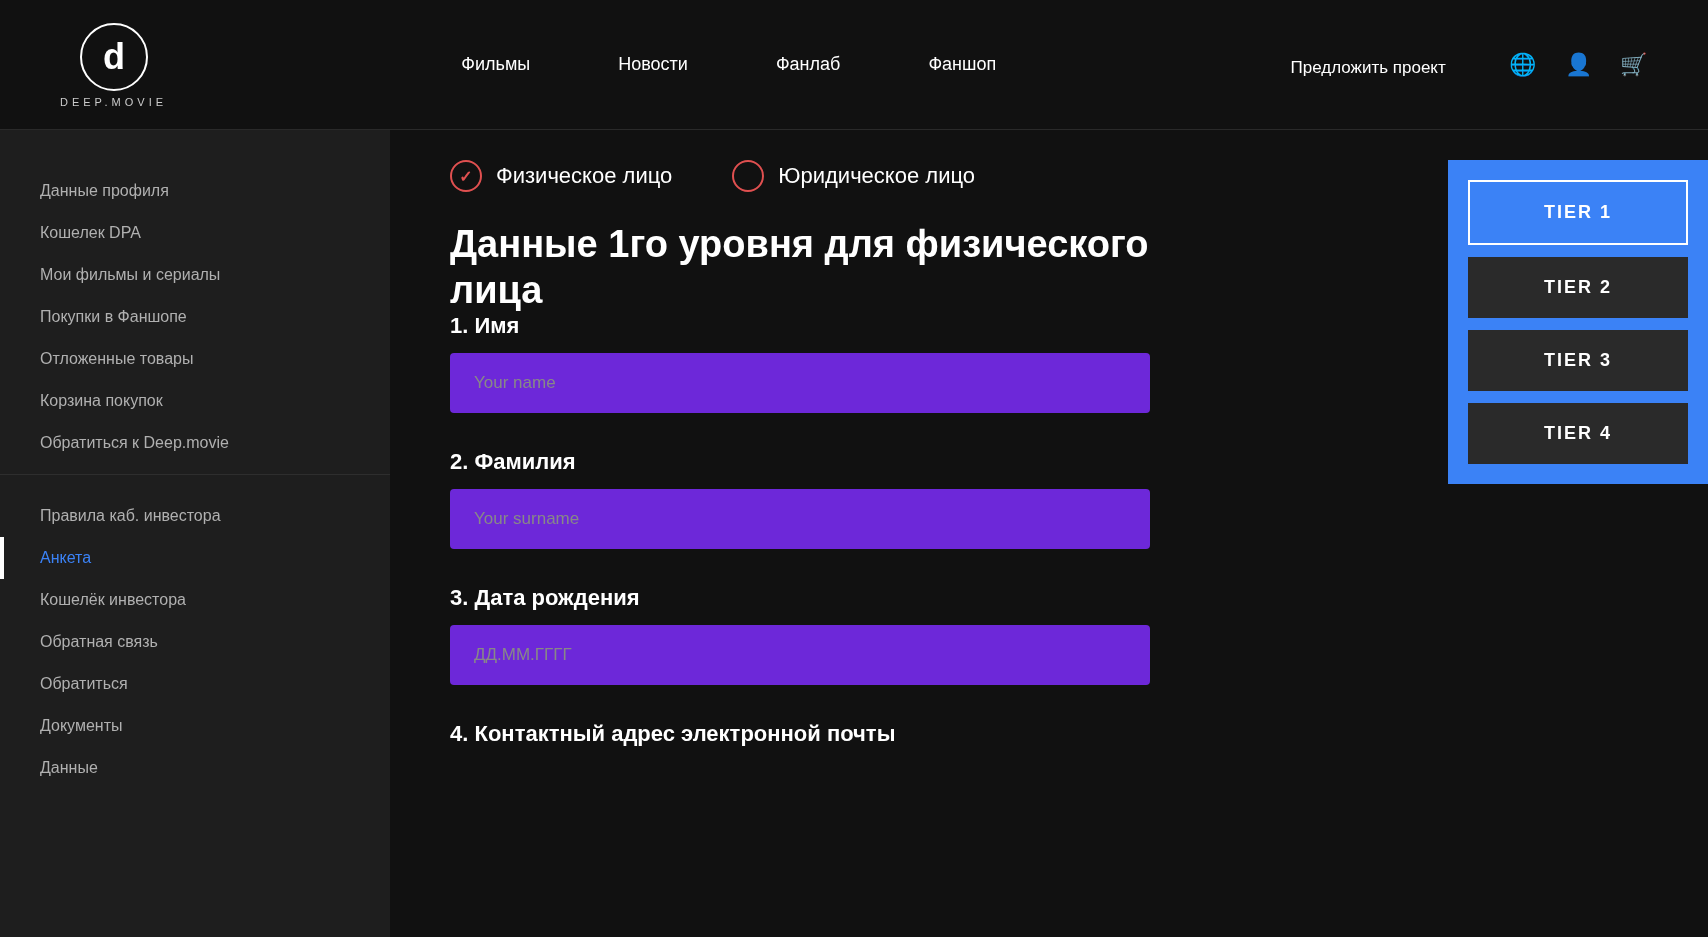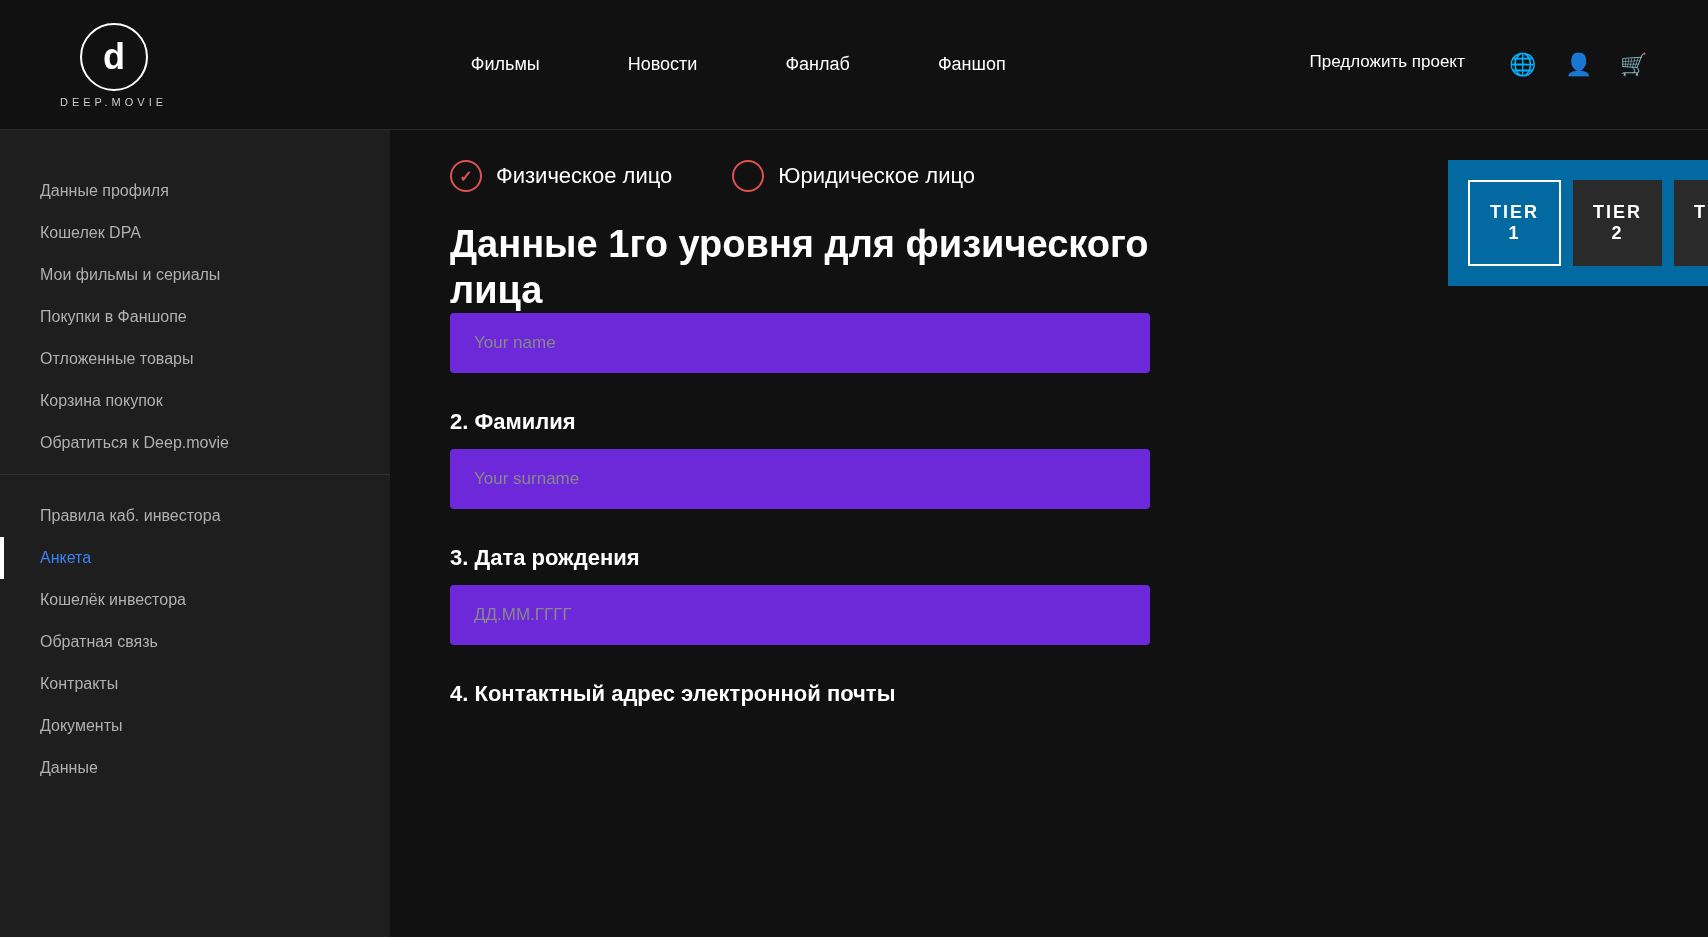--- a/index.html
+++ b/index.html
@@ -50,22 +50,22 @@
 
     nav a {
       color: #ffffff;
       text-decoration: none;
       font-size: 18px;
       font-weight: 400;
     }
 
     .header-right {
       display: flex;
-      align-items: flex-start;
-      gap: 45px;
+      align-items: flex-end;
+      gap: 64px;
     }
 
     .propose-btn {
       color: #ffffff;
       font-size: 17px;
       text-decoration: none;
       background: none;
       border: none;
       cursor: pointer;
     }
@@ -210,23 +210,24 @@
     }
 
     .form-input::placeholder {
       color: #888888;
     }
 
     
     .tier-sidebar {
       width: 260px;
       min-width: 260px;
-      background-color: #0369a1;
+      background-color: #3b82f6;
       padding: 20px;
       display: flex;
+      flex-direction: column;
       gap: 12px;
       align-self: flex-start;
       margin-top: 30px;
     }
 
     .tier-btn {
       width: 100%;
       padding: 20px;
       background-color: #2a2a2a;
       border: none;
@@ -306,21 +307,21 @@
       <div class="sidebar-item active">
         <span>Анкета</span>
       </div>
       <div class="sidebar-item">
         <span>Кошелёк инвестора</span>
       </div>
       <div class="sidebar-item">
         <span>Обратная связь</span>
       </div>
       <div class="sidebar-item">
-        <span>Контракты</span>
+        <span>Обратиться</span>
       </div>
       <div class="sidebar-item">
         <span>Документы</span>
       </div>
       <div class="sidebar-item">
         <span>Данные</span>
       </div>
     </div>
   </aside>
 
@@ -333,20 +334,24 @@
       </div>
       <div class="entity-option">
         <div class="radio-circle unchecked"></div>
         <span>Юридическое лицо</span>
       </div>
     </div>
 
     <h1 class="page-title">Данные 1го уровня для физического лица</h1>
 
     <div class="form-section">
+      <div class="field-label">
+        <span>1.</span>
+        <span>Имя</span>
+      </div>
       <input class="form-input" type="text" placeholder="Your name" style="">
     </div>
 
     <div class="form-section">
       <div class="field-label">
         <span>2.</span>
         <span>Фамилия</span>
       </div>
       <input class="form-input" type="text" placeholder="Your surname" style="">
     </div>

